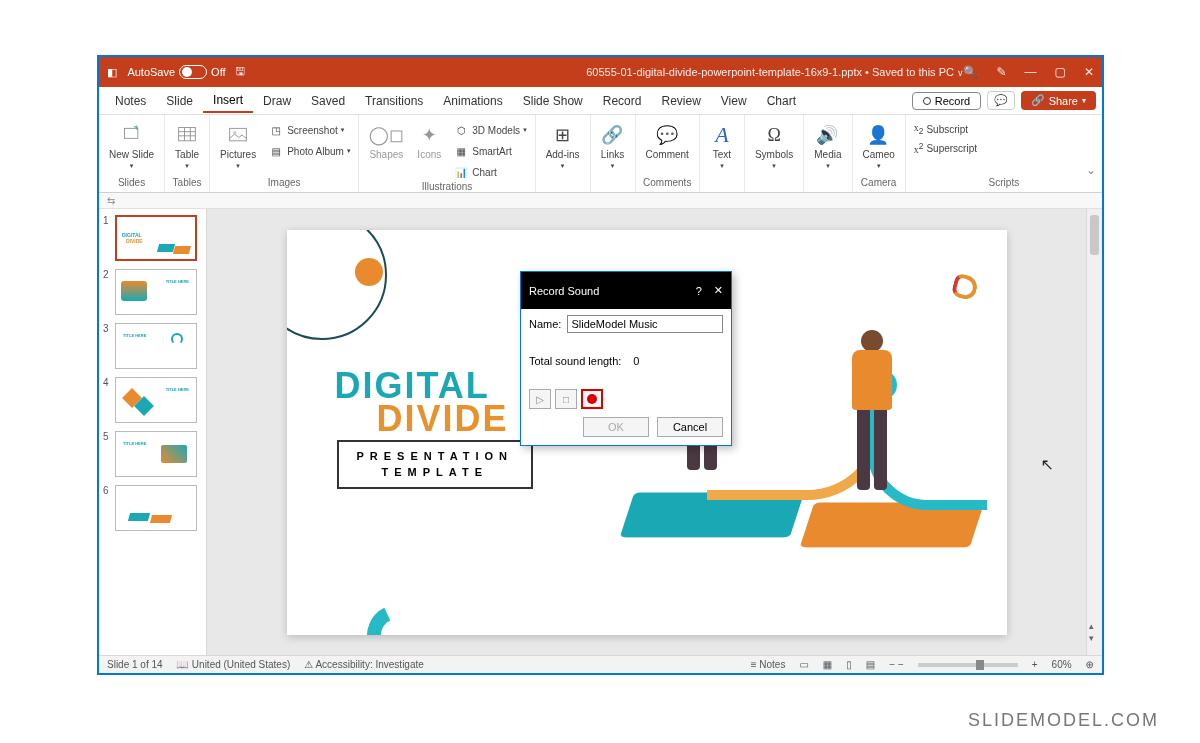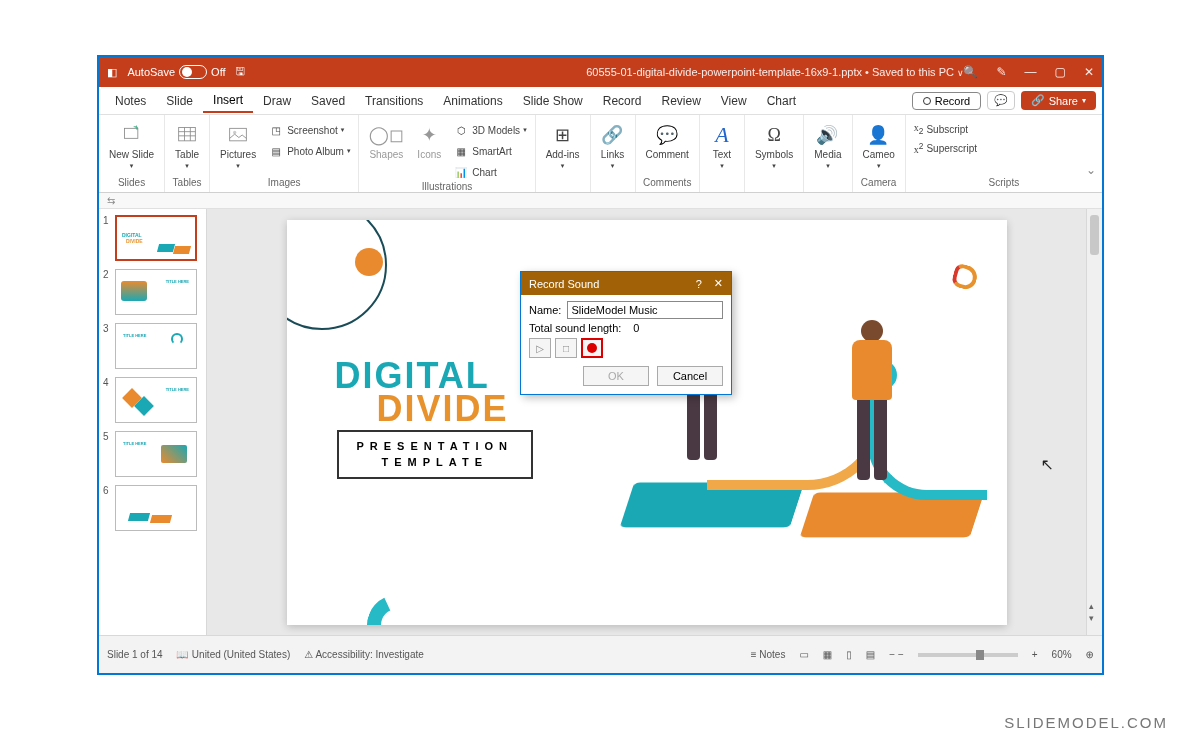--- a/index.html
+++ b/index.html
@@ -34,30 +34,30 @@
 .work-area { flex: 1; display: flex; background: #f0f0f0; overflow: hidden; }
 .thumb-panel { width: 108px; background: #fff; border-right: 1px solid #d8d8d8; overflow-y: auto; padding: 6px 4px; }
 .thumb-row { display: flex; gap: 4px; margin-bottom: 8px; }
 .thumb-num { font-size: 10px; color: #555; width: 8px; }
 .thumb { width: 82px; height: 46px; background: #fff; border: 1px solid #bbb; position: relative; overflow: hidden; }
 .thumb.active { border: 2px solid #c43e1c; }
 .thumb-inner { position: absolute; inset: 3px; }
 .slide-area { flex: 1; display: flex; align-items: center; justify-content: center; position: relative; background: #e8e8e8; }
 .slide-canvas { width: 720px; height: 405px; background: #fff; box-shadow: 0 2px 8px rgba(0,0,0,0.2); position: relative; overflow: hidden; }
 .right-scroll { width: 16px; background: #f0f0f0; border-left: 1px solid #d8d8d8; position: relative; }
-.status-bar { height: 38px; background: #f3f3f3; border-top: 1px solid #d8d8d8; display: flex; align-items: center; font-size: 10px; color: #555; padding: 0 8px; gap: 14px; }
+.status-bar { height: 18px; background: #f3f3f3; border-top: 1px solid #d8d8d8; display: flex; align-items: center; font-size: 10px; color: #555; padding: 0 8px; gap: 14px; }
 .status-bar .spacer { flex: 1; }
 .zoom-slider { width: 100px; height: 4px; background: #ccc; position: relative; }
 .zoom-handle { position: absolute; top: -3px; left: 58px; width: 8px; height: 10px; background: #888; }
 
 .dialog { position: absolute; top: 214px; left: 421px; width: 212px; background: #fff; border: 1px solid #0078d4; box-shadow: 3px 3px 8px rgba(0,0,0,0.25); z-index: 20; font-size: 11px; }
-.dialog-title { background: #a16207; color: #fff; padding: 5px 8px; display: flex; align-items: center; }
+.dialog-title { background: #000000; color: #fff; padding: 12px 8px; display: flex; align-items: center; }
 .dialog-title .dt-text { flex: 1; }
 .dialog-body { padding: 6px 8px 8px; }
-.dlg-row { display: flex; align-items: center; gap: 6px; margin-bottom: 3px; }
+.dlg-row { display: flex; align-items: center; gap: 6px; margin-bottom: 22px; }
 .dlg-input { flex: 1; border: 1px solid #888; padding: 1px 3px; font-size: 11px; height: 18px; }
 .dlg-ctrls { display: flex; gap: 4px; margin: 4px 0 8px; }
 .dlg-ctrl-btn { width: 22px; height: 20px; border: 1px solid #aaa; background: #f5f5f5; display: flex; align-items: center; justify-content: center; font-size: 10px; color: #888; }
 .dlg-ctrl-btn.rec { border: 2px solid #d00; }
 .dlg-ctrl-btn.rec .rdot { width: 10px; height: 10px; background: #d00; border-radius: 50%; }
 .dlg-actions { display: flex; justify-content: flex-end; gap: 8px; }
 .dlg-action { width: 66px; height: 20px; border: 1px solid #aaa; background: #f5f5f5; font-size: 11px; display: flex; align-items: center; justify-content: center; cursor: pointer; }
 .dlg-action.disabled { color: #aaa; }
 
 .slide-title1 { position: absolute; left: 48px; top: 135px; font-size: 36px; font-weight: 900; color: #1ba8b5; letter-spacing: 2px; font-family: Arial Black, Arial; }
@@ -77,21 +77,21 @@
 .person .legs { width: 30px; height: 80px; margin: 0 auto; display: flex; gap: 4px; }
 .person .leg { flex: 1; background: #4a3942; border-radius: 0 0 4px 4px; }
 .p1 .head { background: #e6b089; }
 .p1 .torso { background: #1ba8b5; }
 .p2 .head { background: #7a4a2e; }
 .p2 .torso { background: #ea8a2e; }
 .cable-orange { position: absolute; left: 90px; top: 100px; width: 180px; height: 120px; border: 10px solid #f0a848; border-top: none; border-left: none; border-radius: 0 0 80px 0; }
 .cable-teal { position: absolute; left: 250px; top: 130px; width: 120px; height: 100px; border: 10px solid #26b9c6; border-top: none; border-right: none; border-radius: 0 0 0 60px; }
 .plug-teal { position: absolute; left: 250px; top: 90px; width: 30px; height: 30px; background: #26b9c6; border-radius: 50%; }
 .squiggle { position: absolute; right: 30px; top: 45px; width: 24px; height: 24px; border: 4px solid #e8922d; border-radius: 40% 60% 55% 45%; border-left-color: #d9392a; transform: rotate(15deg); }
-.watermark { position: absolute; bottom: 12px; right: 32px; font-size: 15px; color: #777; letter-spacing: 2px; }
+.watermark { position: absolute; bottom: 12px; right: 41px; font-size: 18px; color: #777; letter-spacing: 2px; }
 .cursor-arrow { position: absolute; top: 246px; right: 32px; font-size: 16px; color: #222; }
 svg.sicon-svg { width: 20px; height: 20px; }
 </style>
 </head>
 <body>
 
 <div class="outer-frame">
 
   <div class="title-bar">
     <div class="left">

